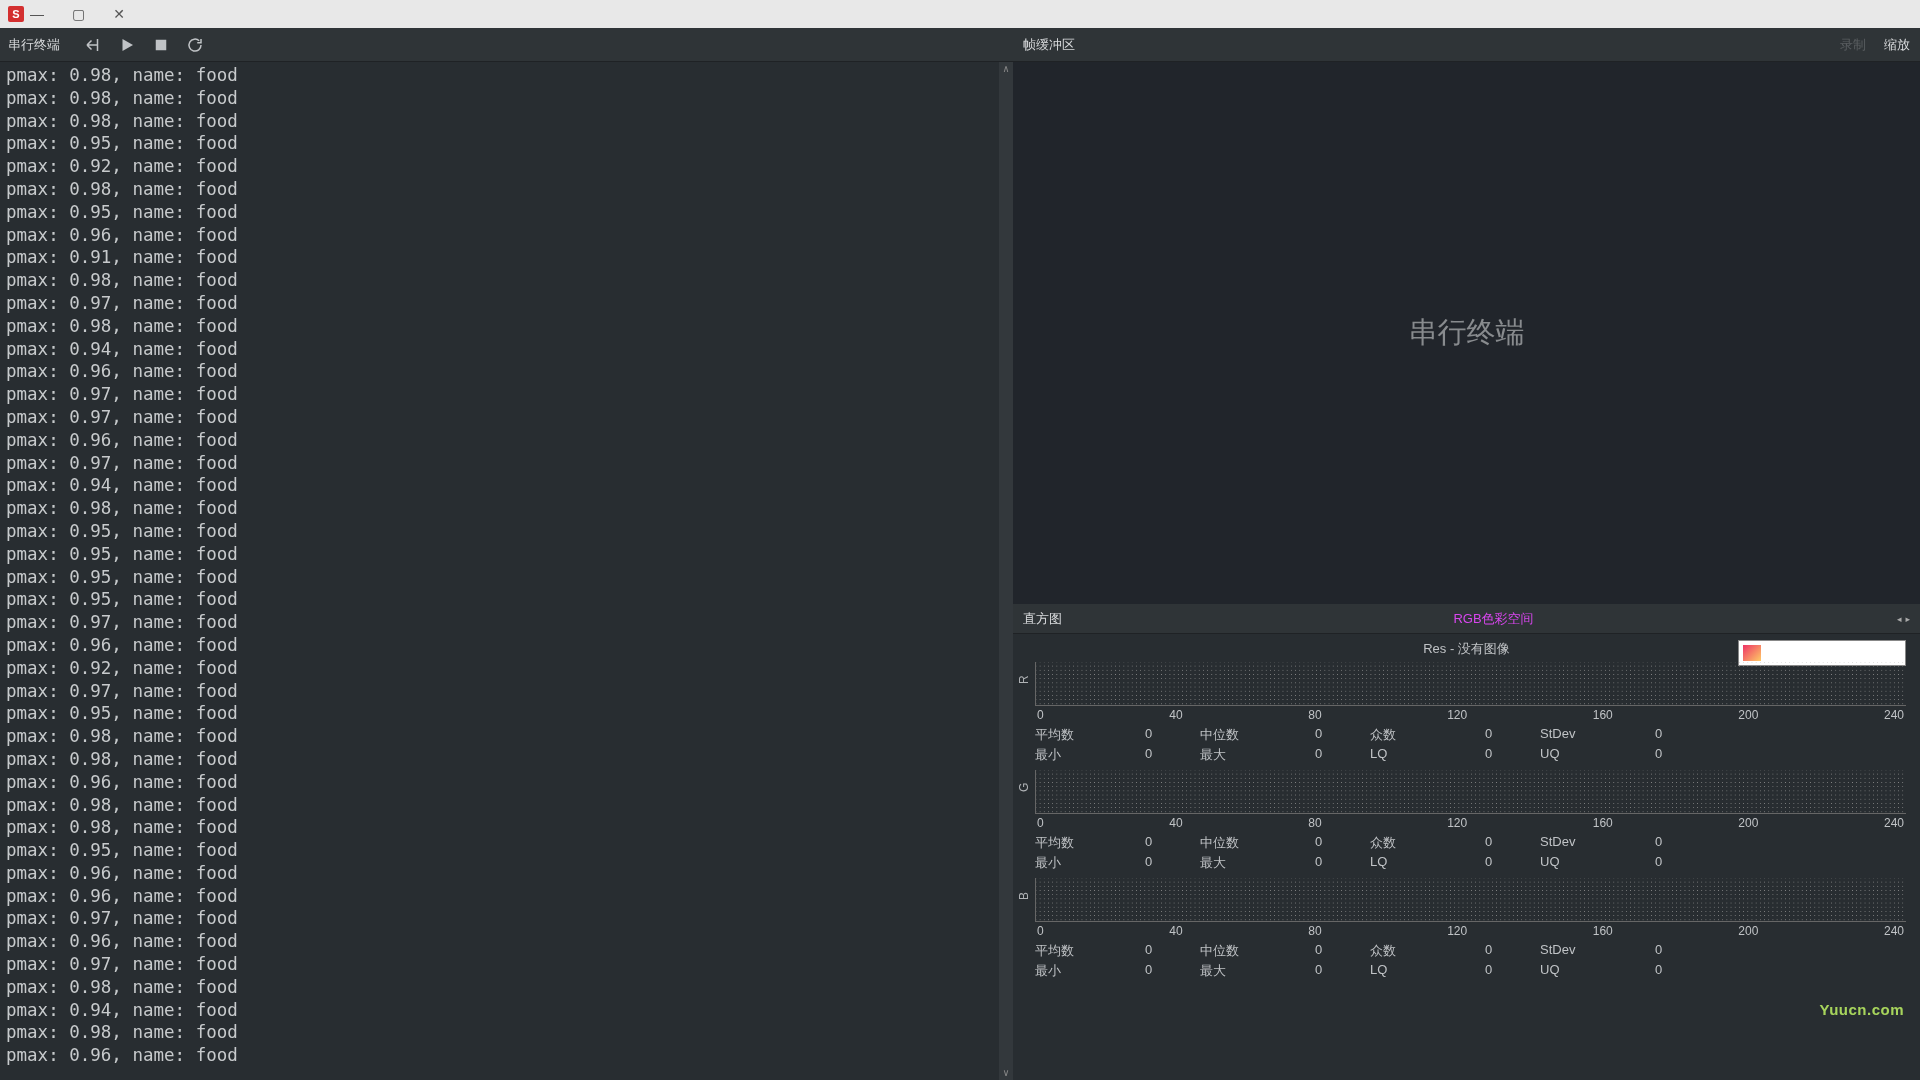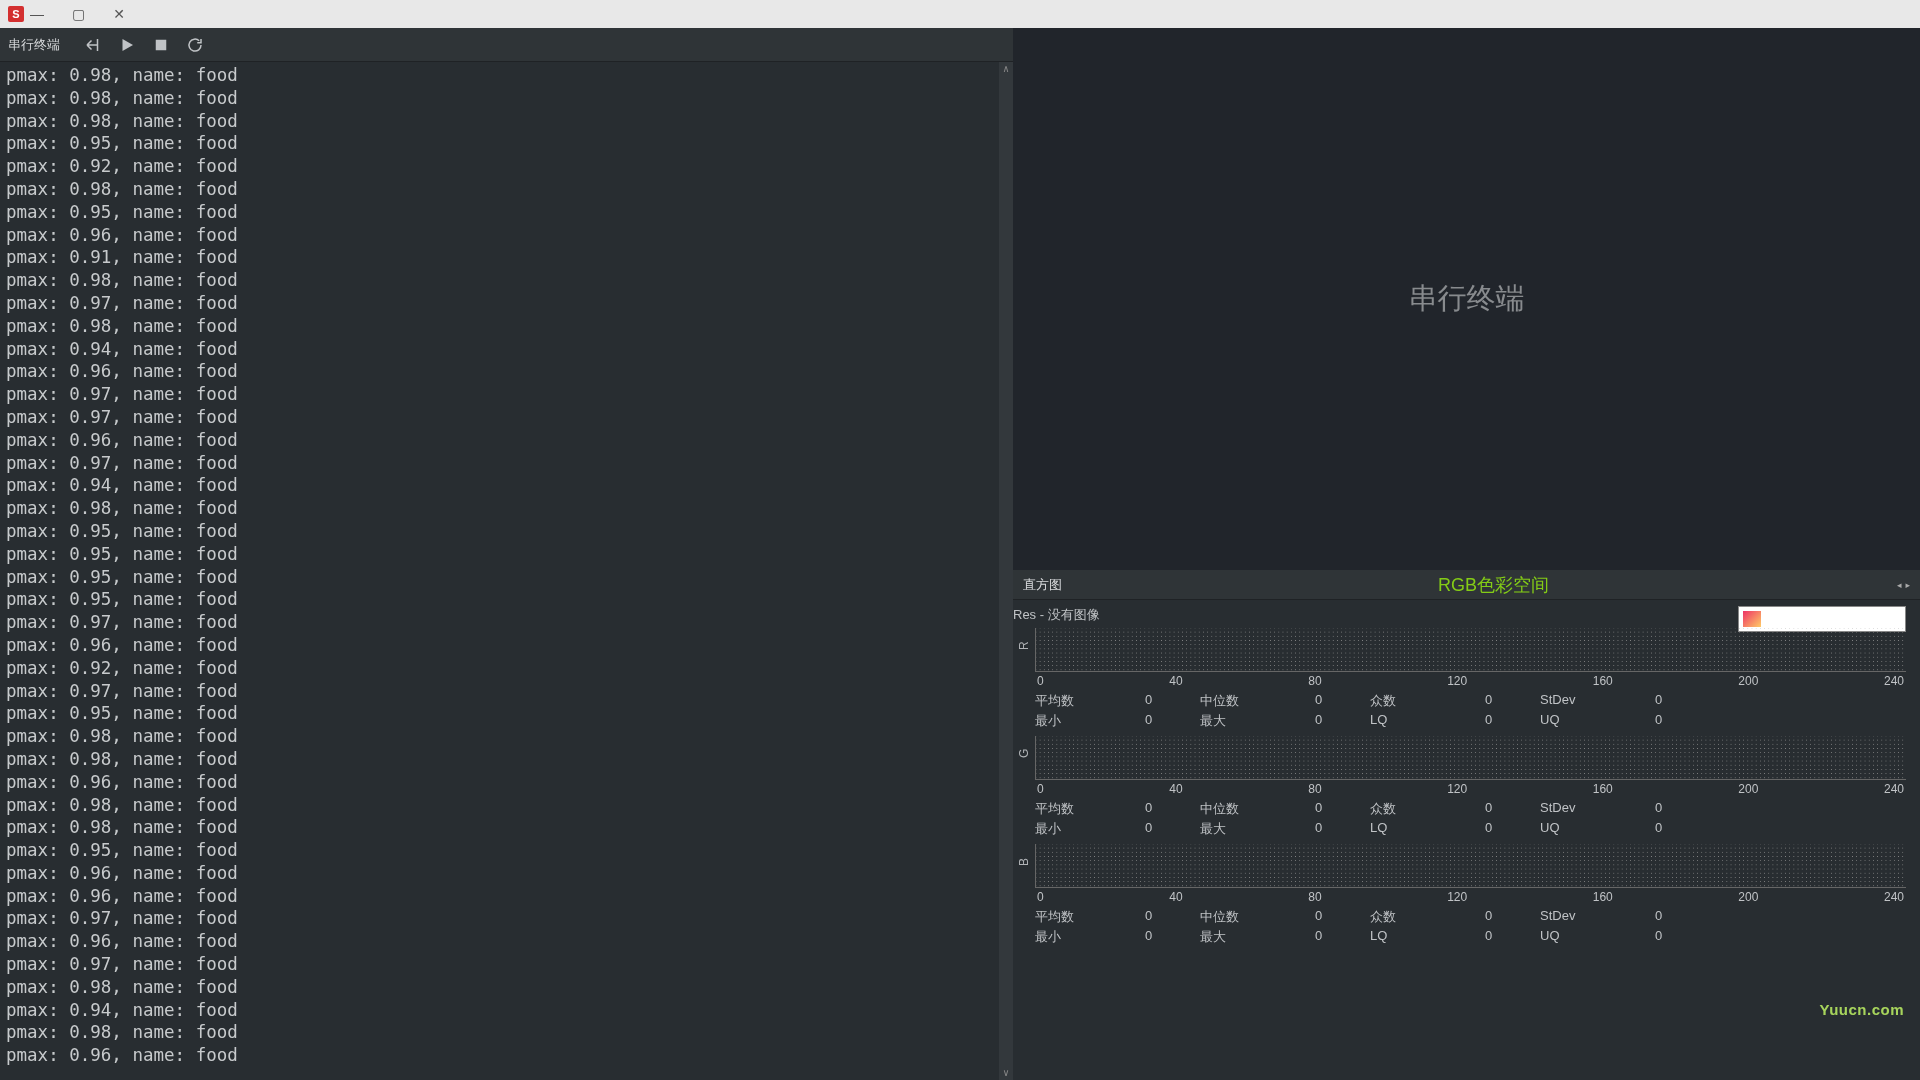--- a/index.html
+++ b/index.html
@@ -22,25 +22,25 @@
 .right-pane { width: 907px; display: flex; flex-direction: column; background: #2a2f33; }
 .fb-toolbar { height: 34px; background: #2f3437; display: flex; align-items: center; padding: 2px 10px; border-bottom: 1px solid #1f2225; }
 .fb-toolbar .label { flex: 1; font-size: 13px; color: #d9dbdd; }
 .fb-toolbar .right-btns { display: flex; gap: 18px; font-size: 13px; }
 .fb-toolbar .disabled { color: #5a5e61; }
 .fb-toolbar .enabled { color: #d9dbdd; cursor: pointer; }
 .frame-buffer { height: 542px; background: #21252b; display: flex; align-items: center; justify-content: center; position: relative; }
 .frame-buffer .no-image { font-size: 29px; color: #888b8e; font-family: "SimSun", serif; }
 .hist-toolbar { height: 30px; background: #2f3437; display: flex; align-items: center; padding: 2px 10px; border-bottom: 1px solid #1f2225; }
 .hist-toolbar .label { font-size: 13px; color: #d9dbdd; }
-.hist-toolbar .center { flex: 1; text-align: center; font-size: 18px; color: #84cc16; padding-left: 28px; }
+.hist-toolbar .center { flex: 1; text-align: center; font-size: 13px; color: #d946ef; padding-left: 28px; }
 .hist-toolbar .right-ctrl { display: flex; gap: 4px; font-size: 13px; color: #d9dbdd; }
 .hist-toolbar .right-ctrl .tri { font-size: 9px; color: #aaa; }
 .hist-area { flex: 1; background: #282d31; padding: 6px 0 0 0; overflow: hidden; position: relative; }
-.hist-title { font-size: 13px; color: #c0c3c6; margin-bottom: 4px; position: relative; }
+.hist-title { text-align: center; font-size: 13px; color: #c0c3c6; margin-bottom: 4px; position: relative; }
 .thumb { position: absolute; right: 14px; top: 0; width: 168px; height: 26px; background: #fff; border: 1px solid #888; }
 .thumb::before { content: ""; position: absolute; left: 4px; top: 4px; width: 18px; height: 16px; background: linear-gradient(135deg, #e36, #fc6); }
 .channel { margin-bottom: 6px; padding-left: 22px; padding-right: 14px; position: relative; }
 .channel .ch-label { position: absolute; left: 4px; top: 8px; font-size: 12px; color: #b0b3b6; transform: rotate(-90deg); transform-origin: center; width: 14px; }
 .dotgrid { height: 44px; background-image: radial-gradient(circle, #888 0.6px, transparent 0.6px); background-size: 4.2px 4.2px; background-position: 2px 2px; border-left: 1px solid #666; border-bottom: 1px solid #666; }
 .axis { display: flex; justify-content: space-between; font-size: 12px; color: #c0c3c6; margin-top: 2px; padding: 0 2px; }
 .stats { display: grid; grid-template-columns: 110px 55px 115px 55px 115px 55px 115px 55px; font-size: 13px; color: #c0c3c6; gap: 2px 0; margin-top: 4px; }
 .stats .lbl { text-align: left; }
 .stats .val { text-align: left; }
 .watermark { position: absolute; right: 16px; bottom: 62px; font-size: 15px; color: #bef264; font-weight: bold; opacity: 0.85; letter-spacing: 0.5px; }
@@ -128,20 +128,27 @@
         <div class="line">pmax: 0.96, name: food</div>
         <div class="line">pmax: 0.97, name: food</div>
         <div class="line">pmax: 0.98, name: food</div>
         <div class="line">pmax: 0.94, name: food</div>
         <div class="line">pmax: 0.98, name: food</div>
         <div class="line">pmax: 0.96, name: food</div>
       </div>
   </div>
 
   <div class="right-pane">
+    <div class="fb-toolbar">
+      <span class="label">帧缓冲区</span>
+      <div class="right-btns">
+        <span class="disabled">录制</span>
+        <span class="enabled">缩放</span>
+      </div>
+    </div>
     <div class="frame-buffer">
       <div class="no-image">串行终端</div>
     </div>
     <div class="hist-toolbar">
       <span class="label">直方图</span>
       <span class="center">RGB色彩空间</span>
       <div class="right-ctrl">
         <span class="tri">◂</span>
           <span class="tri">▸</span>
       </div>

